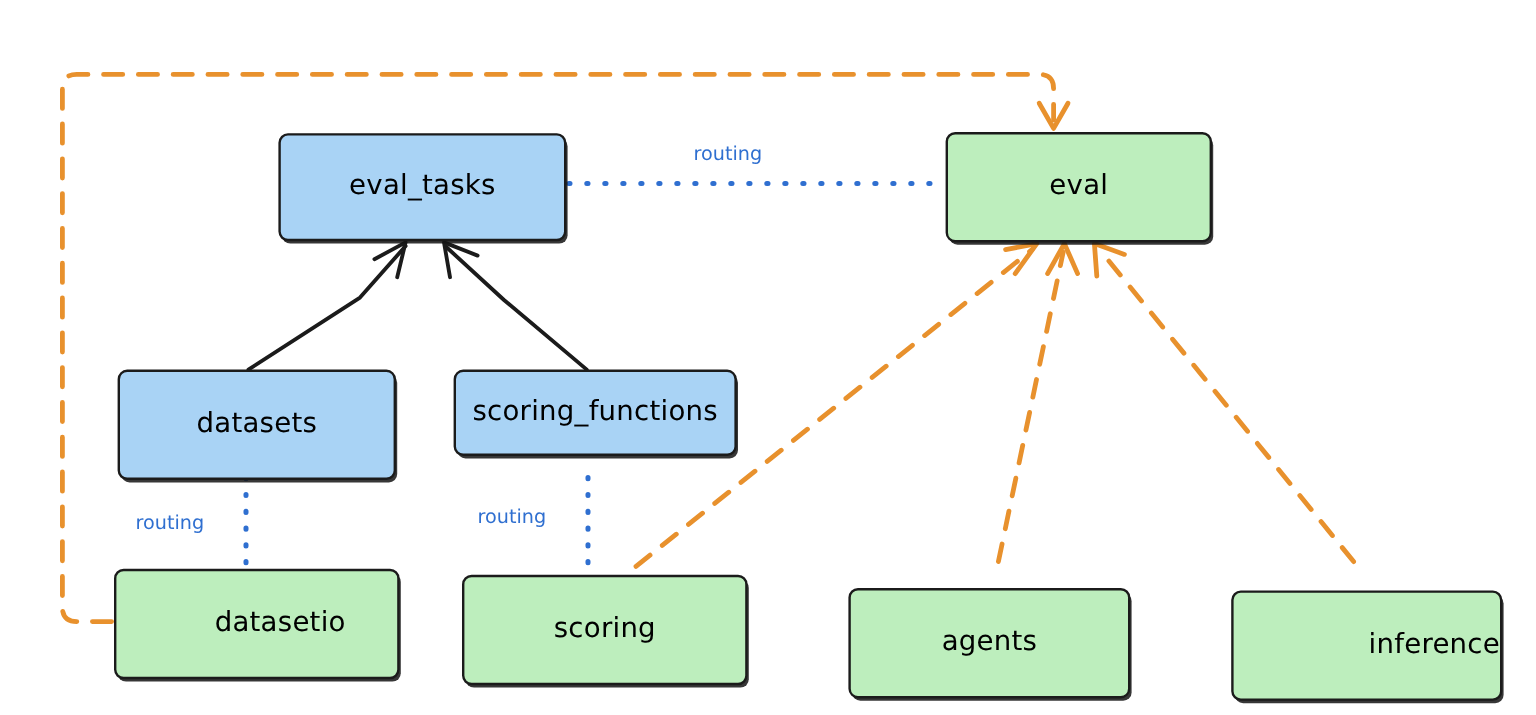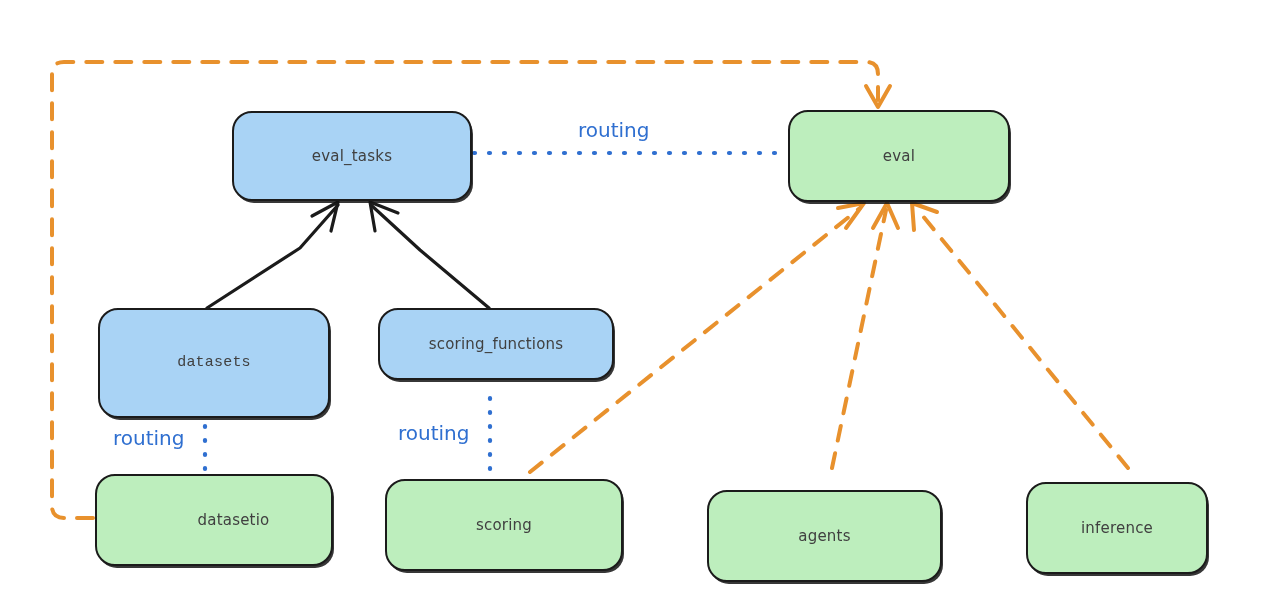--- a/index.html
+++ b/index.html
@@ -27,39 +27,39 @@
     width: 1280px;
     height: 596px;
   }
   .node {
     position: absolute;
     box-sizing: border-box;
     display: flex;
     align-items: center;
     justify-content: center;
     border: 2.5px solid #1b1b1b;
-    border-radius: 20px;
+    border-radius: 8px;
     box-shadow: 2px 3px 0 -1px rgba(20,20,20,0.85);
     font-family: "DejaVu Sans", sans-serif;
-    font-size: 15px;
-    color: #404040;
+    font-size: 23px;
+    color: #000000;
     letter-spacing: 0.2px;
     text-align: center;
     line-height: 1.1;
     user-select: none;
   }
   .node.blue  { background: #a9d3f5; }
   .node.green { background: #bdeebd; }
 
   .node-label { pointer-events: none; }
 
   .edge-label {
     position: absolute;
     font-family: "DejaVu Sans", sans-serif;
-    font-size: 20px;
+    font-size: 16px;
     color: #2f6fd0;
     white-space: nowrap;
     user-select: none;
   }
 </style>
 </head>
 <body>
 
 <div id="canvas">
 
@@ -104,41 +104,41 @@
   </svg>
 
   <div class="node blue" style="left:232px; top:111px; width:240px; height:90px;">
     <span class="node-label">eval_tasks</span>
   </div>
 
   <div class="node green" style="left:788px; top:110px; width:222px; height:92px;">
     <span class="node-label">eval</span>
   </div>
 
-  <div class="node blue" style="left:98px; top:308px; width:232px; height:110px;font-family:Liberation Mono, monospace;">
+  <div class="node blue" style="left:98px; top:308px; width:232px; height:92px;">
     <span class="node-label">datasets</span>
   </div>
 
   <div class="node blue" style="left:378px; top:308px; width:236px; height:72px;">
     <span class="node-label">scoring_functions</span>
   </div>
 
   <div class="node green" style="left:95px; top:474px; width:238px; height:92px;padding-left:39px;">
     <span class="node-label">datasetio</span>
   </div>
 
   <div class="node green" style="left:385px; top:479px; width:238px; height:92px;">
     <span class="node-label">scoring</span>
   </div>
 
   <div class="node green" style="left:707px; top:470px; width:235px; height:92px;margin-top:20px;">
     <span class="node-label">agents</span>
   </div>
 
-  <div class="node green" style="left:1026px; top:482px; width:182px; height:92px;">
+  <div class="node green" style="left:1026px; top:492px; width:226px; height:92px;justify-content:flex-end;">
     <span class="node-label">inference</span>
   </div>
 
   <div class="edge-label" style="left:578px; top:118px;">routing</div>
 
   <div class="edge-label" style="left:113px; top:426px;">routing</div>
 
   <div class="edge-label" style="left:398px; top:421px;">routing</div>
 
 </div>

